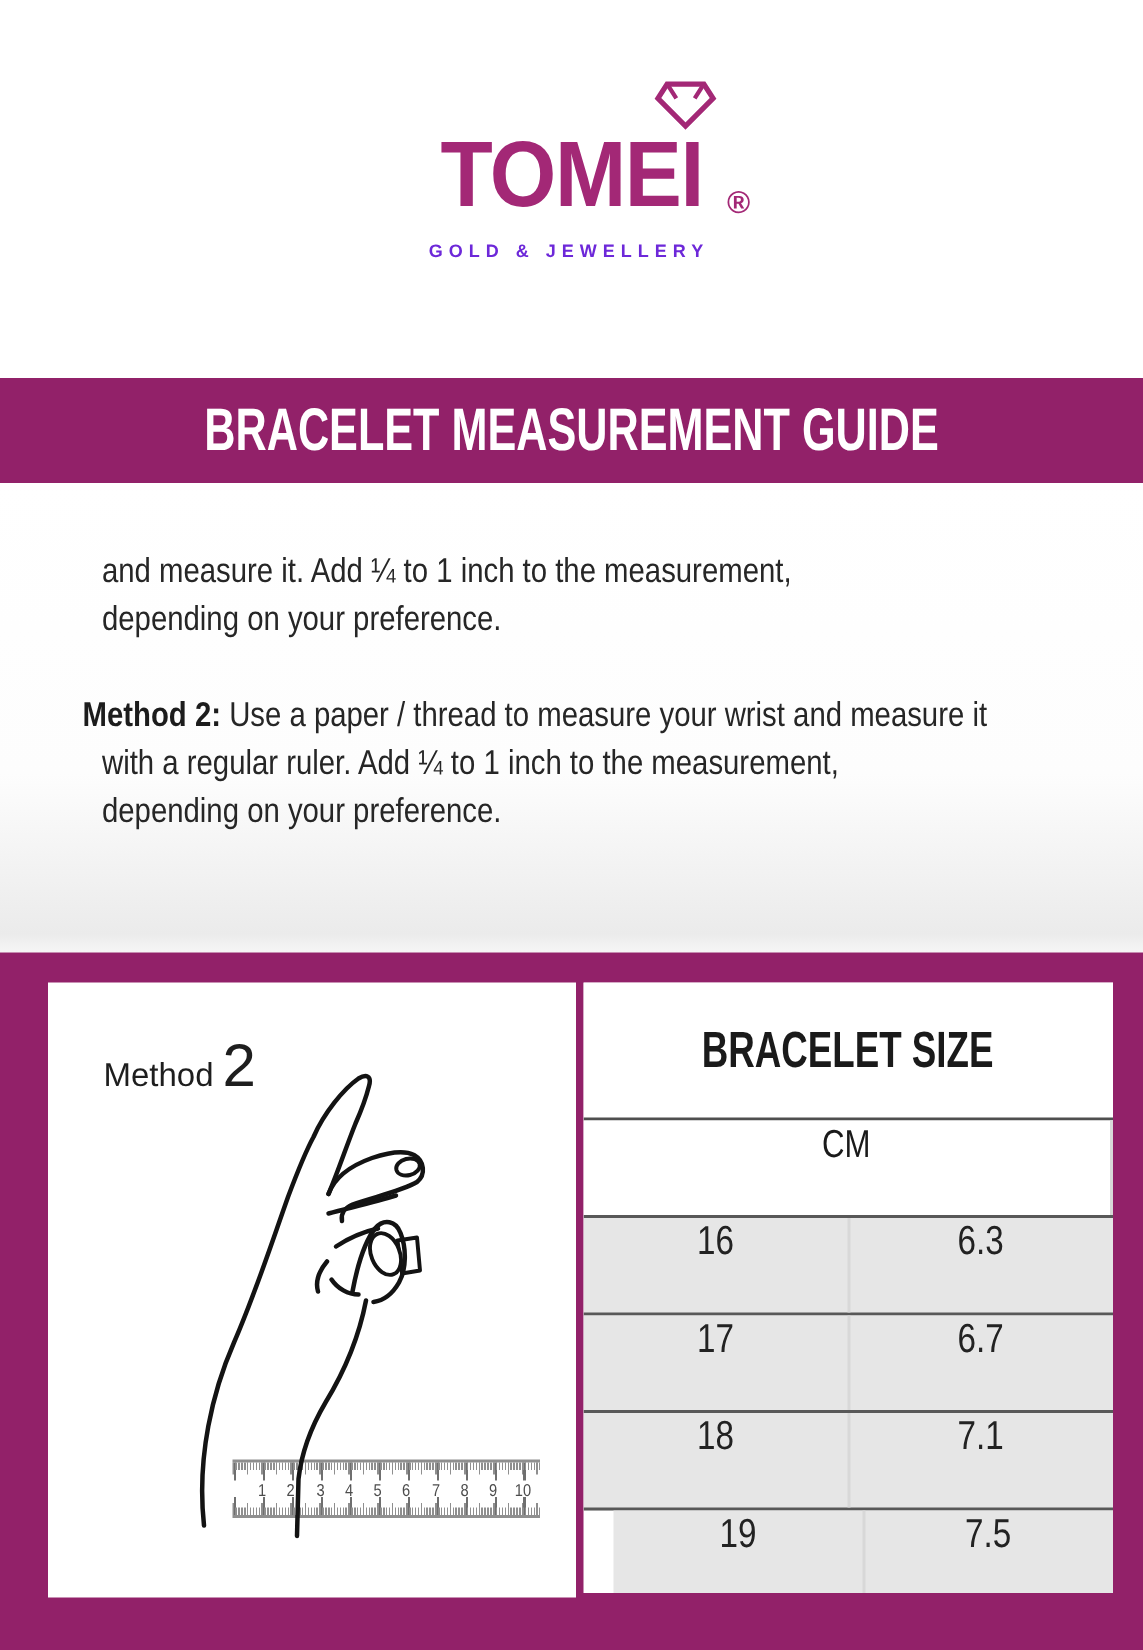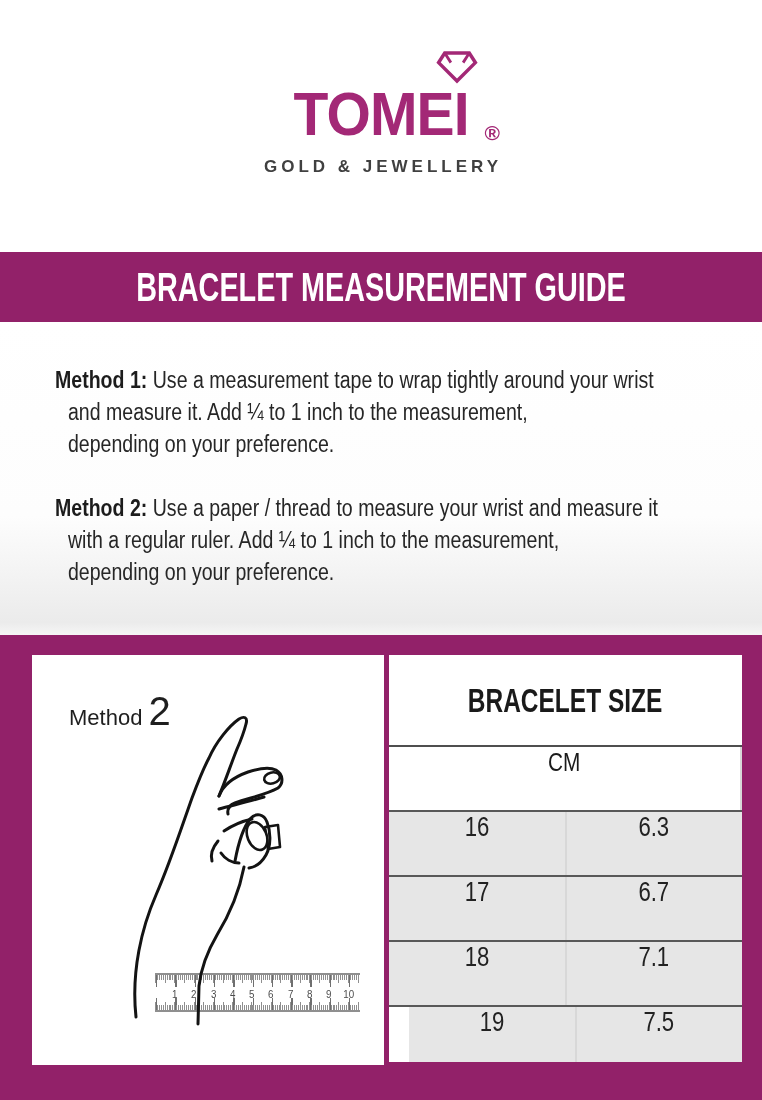--- a/index.html
+++ b/index.html
@@ -16,32 +16,32 @@
     font-family:"Liberation Sans", sans-serif;
     color:var(--text-dark);
     background:#fff;
     overflow:hidden;
   }
   .page { position:relative; width:762px; height:1100px; background:#fff; }
 
   
   .header { position:absolute; top:0; left:0; width:762px; height:252px;
             display:flex; align-items:center; justify-content:center; }
-  .logo { text-align:center; margin-top:8px; }
+  .logo { text-align:left; margin-top:8px; }
   .logo-mark { position:relative; display:inline-block; line-height:1; }
   .brand-word {
     font-size:62px; font-weight:bold; letter-spacing:-1px;
     color:var(--brand-magenta); line-height:1; display:inline-block;
     transform:scaleX(0.92); transform-origin:center;
   }
   .diamond-icon { position:absolute; top:-33px; right:-2px; width:42px; height:34px; }
   .registered { position:absolute; right:-24px; bottom:2px; font-size:21px;
                 color:var(--brand-magenta); font-weight:bold; }
   .logo-sub {
-    margin-top:12px; font-size:17px; font-weight:bold; color:#404040;
+    margin-top:12px; font-size:12px; font-weight:bold; color:#6d28d9;
     letter-spacing:4px; margin-right:-4px; white-space:nowrap;
   }
 
   
   .banner { position:absolute; top:252px; left:0; width:762px; height:70px;
             background:var(--banner-purple);
             display:flex; align-items:center; justify-content:center; }
   .banner-title { color:#fff; font-size:40px; font-weight:bold; white-space:nowrap;
                   display:inline-block; transform:scaleX(0.72); }
 
@@ -119,23 +119,20 @@
       <div class="logo-sub">GOLD &amp; JEWELLERY</div>
     </div>
   </div>
 
   <div class="banner">
     <span class="banner-title">BRACELET MEASUREMENT GUIDE</span>
   </div>
 
   <div class="methods">
     <div class="method-block">
-      <div class="m-line first">
-        <span class="m-text"><span class="m-label">Method 1:</span>&nbsp;<span>Use a measurement tape to wrap tightly around your wrist</span></span>
-      </div>
       <div class="m-line">
         <span class="m-text">and measure it. Add ¼ to 1 inch to the measurement,</span>
       </div>
       <div class="m-line">
         <span class="m-text">depending on your preference.</span>
       </div>
     </div>
     <div class="method-block">
       <div class="m-line first">
         <span class="m-text"><span class="m-label">Method 2:</span>&nbsp;<span>Use a paper / thread to measure your wrist and measure it</span></span>

